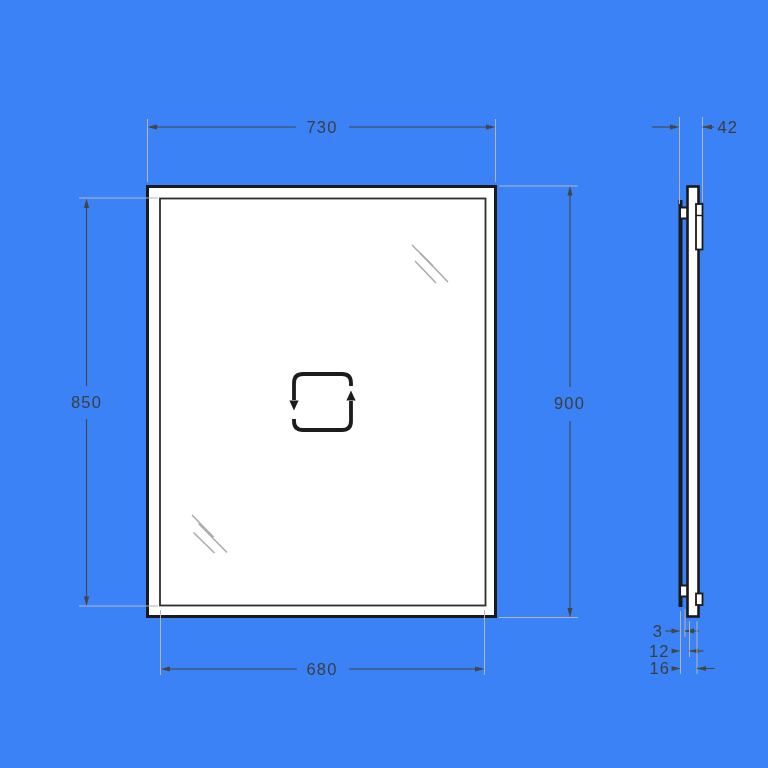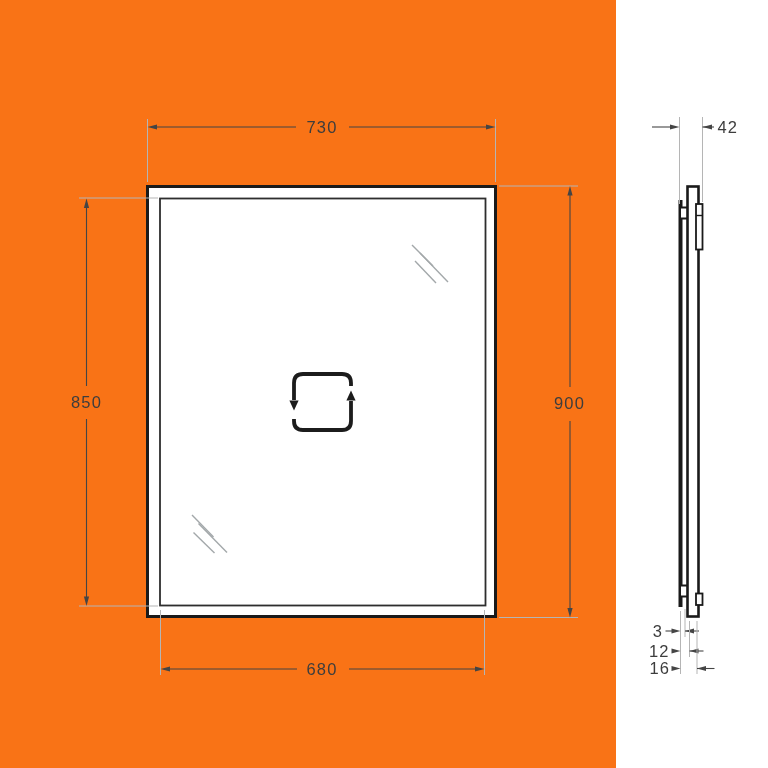--- a/index.html
+++ b/index.html
@@ -1,16 +1,16 @@
 <!DOCTYPE html>
 <html><head>
 <meta charset="utf-8">
 <style>
   html,body{margin:0;padding:0;background:#ffffff;width:768px;height:768px;overflow:hidden;}
-  .canvas{width:616px;height:768px;position:relative;background:#f97316;}
+  .canvas{width:768px;height:768px;position:relative;background:#3b82f6;}
   svg text{
     font-family:"Liberation Sans","DejaVu Sans",sans-serif;
     font-size:16.5px;
     fill:#3d3d3d;
     letter-spacing:1.1px;
     font-weight:400;
   }
 </style>
 </head>
 <body>

